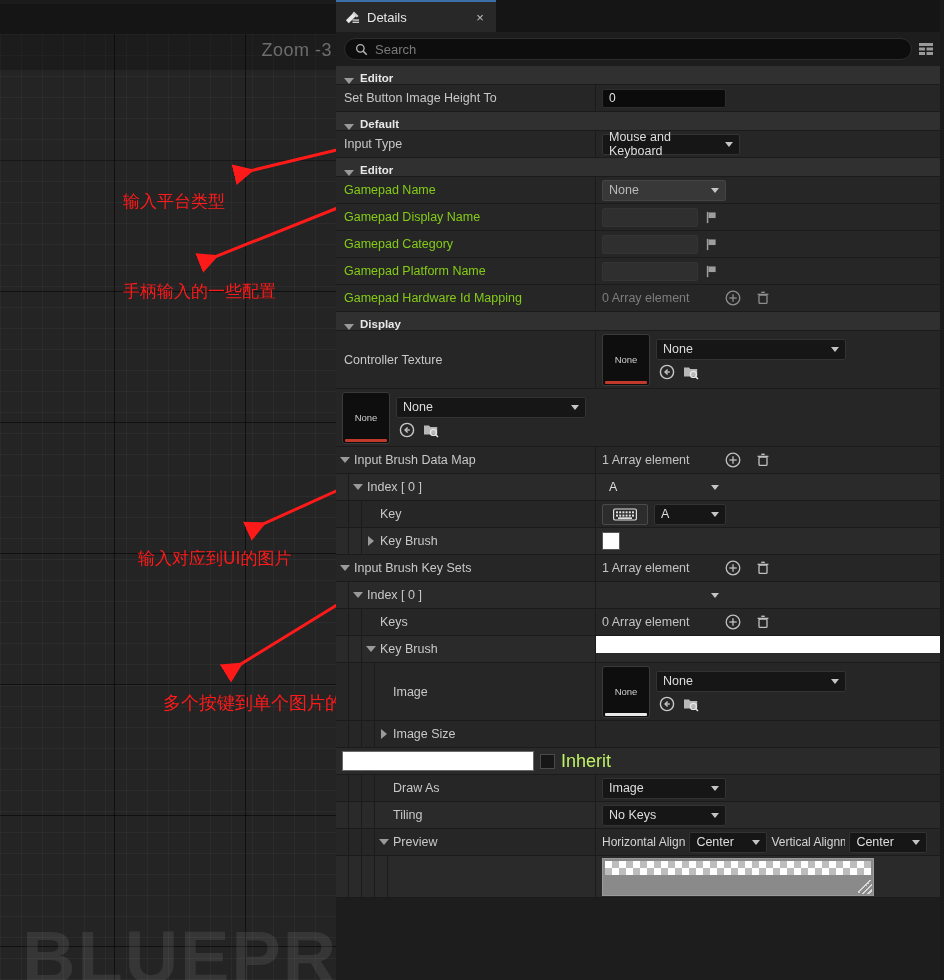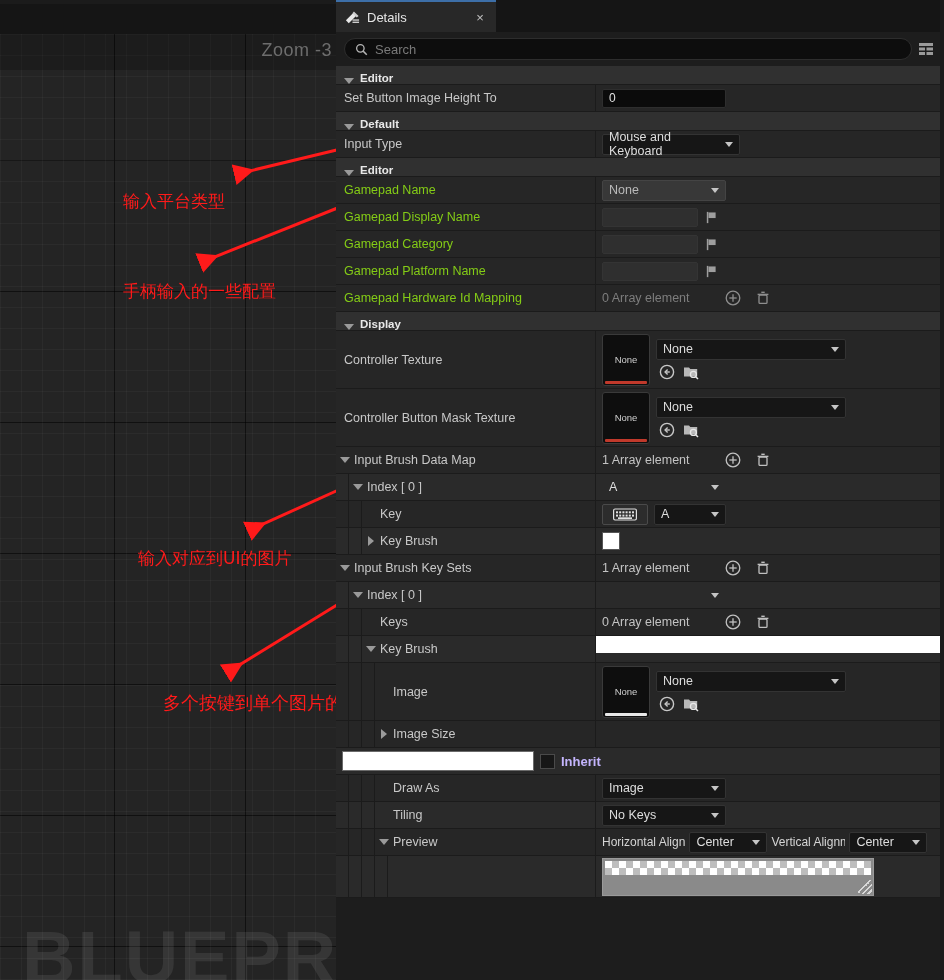--- a/index.html
+++ b/index.html
@@ -195,21 +195,21 @@
   .swatch-white {
     width: 18px; height: 18px; background: #fff; border: 1px solid #555;
   }
   .colorbar {
     width: 192px; height: 20px; background: #ffffff;
     border: 1px solid #6a6a6a;
   }
   .checkbox {
     width: 15px; height: 15px; background: #171717; border: 1px solid #4a4a4a;
   }
-  .inheritlbl { color: #c4b5fd; font-size: 13px; font-weight: bold; }
+  .inheritlbl { color: #bef264; font-size: 18px; }
 
   .whitebar {
     position: absolute; left: 0; right: 0; top: 0; height: 17px;
     background: #ffffff;
   }
 
   .preview-strip {
     width: 272px; height: 38px; background: #8a8a8a;
     border: 1px solid #9a9a9a; position: relative; overflow: hidden;
   }
@@ -429,23 +429,20 @@
                 <path d="M2 4.4 L7 4.4 L8.3 6 L15.2 6 L15.2 13.6 L2 13.6 Z" fill="#b8b8b8"></path>
                 <circle cx="11.4" cy="11.4" r="3" fill="none" stroke="#e8e8e8" stroke-width="1.3"></circle>
                 <line x1="13.5" y1="13.5" x2="16" y2="16" stroke="#e8e8e8" stroke-width="1.5"></line>
               </svg>
             </div>
           </div>
         </div>
       </div>
 
       <div class="row" style="min-height:58px">
-        <div class="name">
-          <span class="nm-text">Controller Button Mask Texture</span>
-        </div>
         <div class="val">
           <div class="thumb">
             <span>None</span>
             <div class="underline"></div>
           </div>
           <div class="assetcol">
             <div class="combo" style="width:190px">
               <span>None</span>
               <span class="chev"></span>
             </div>

